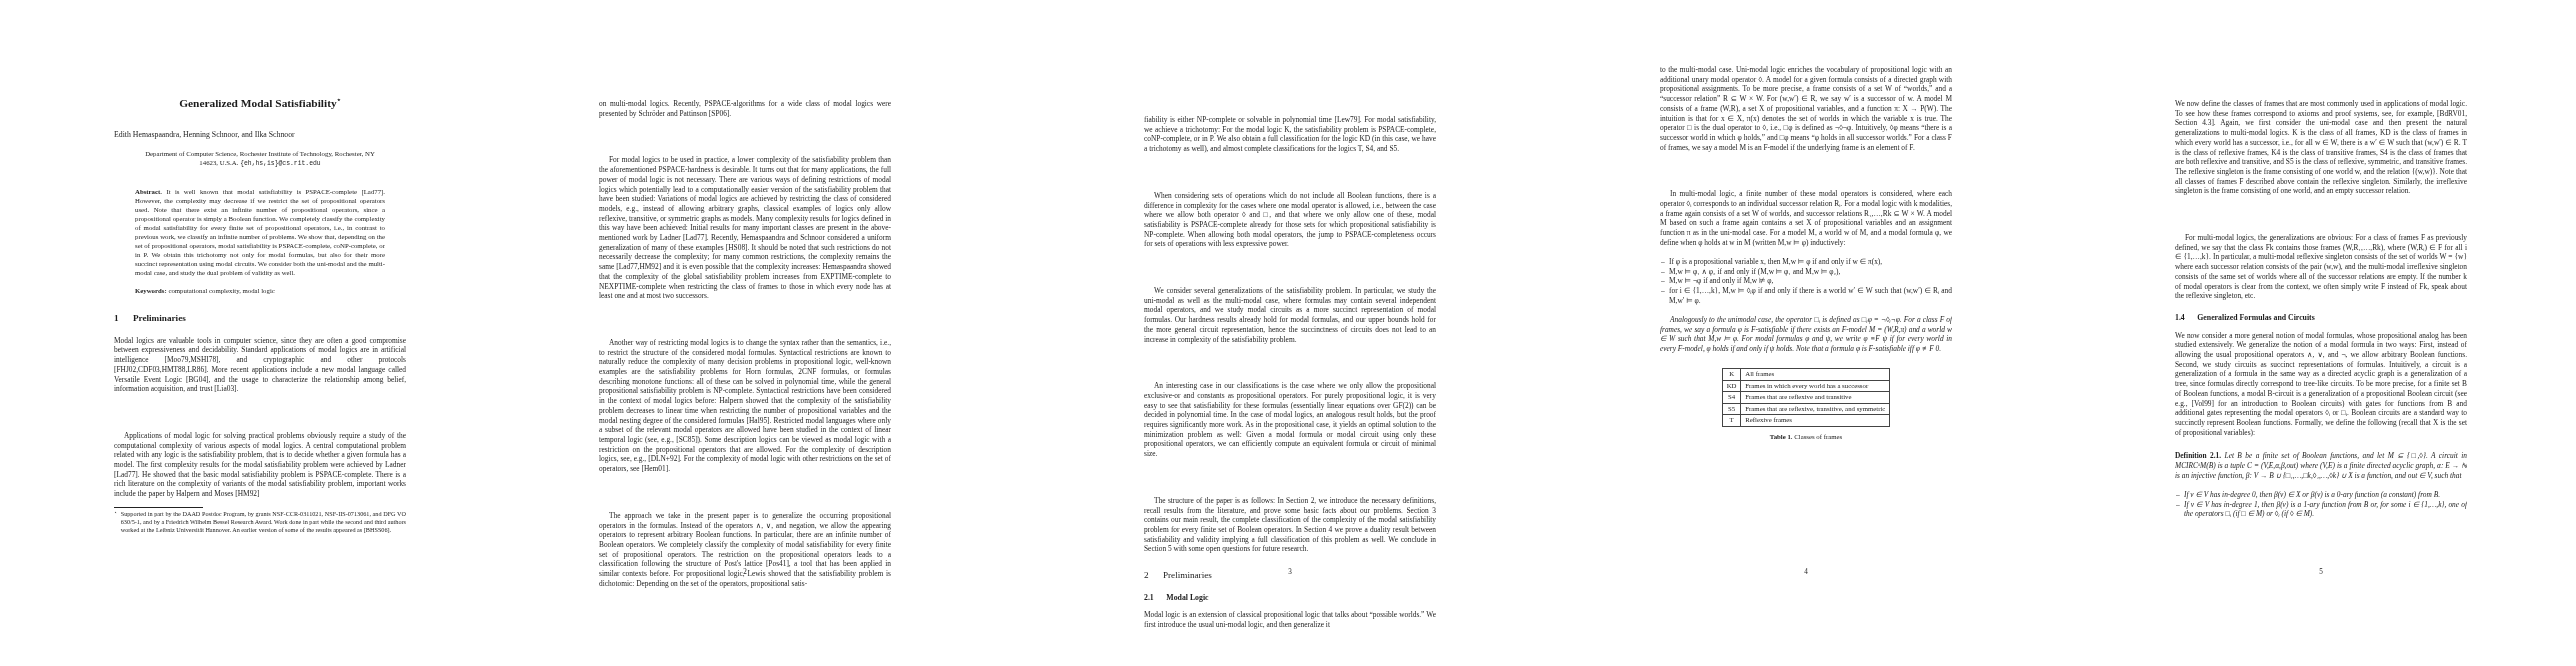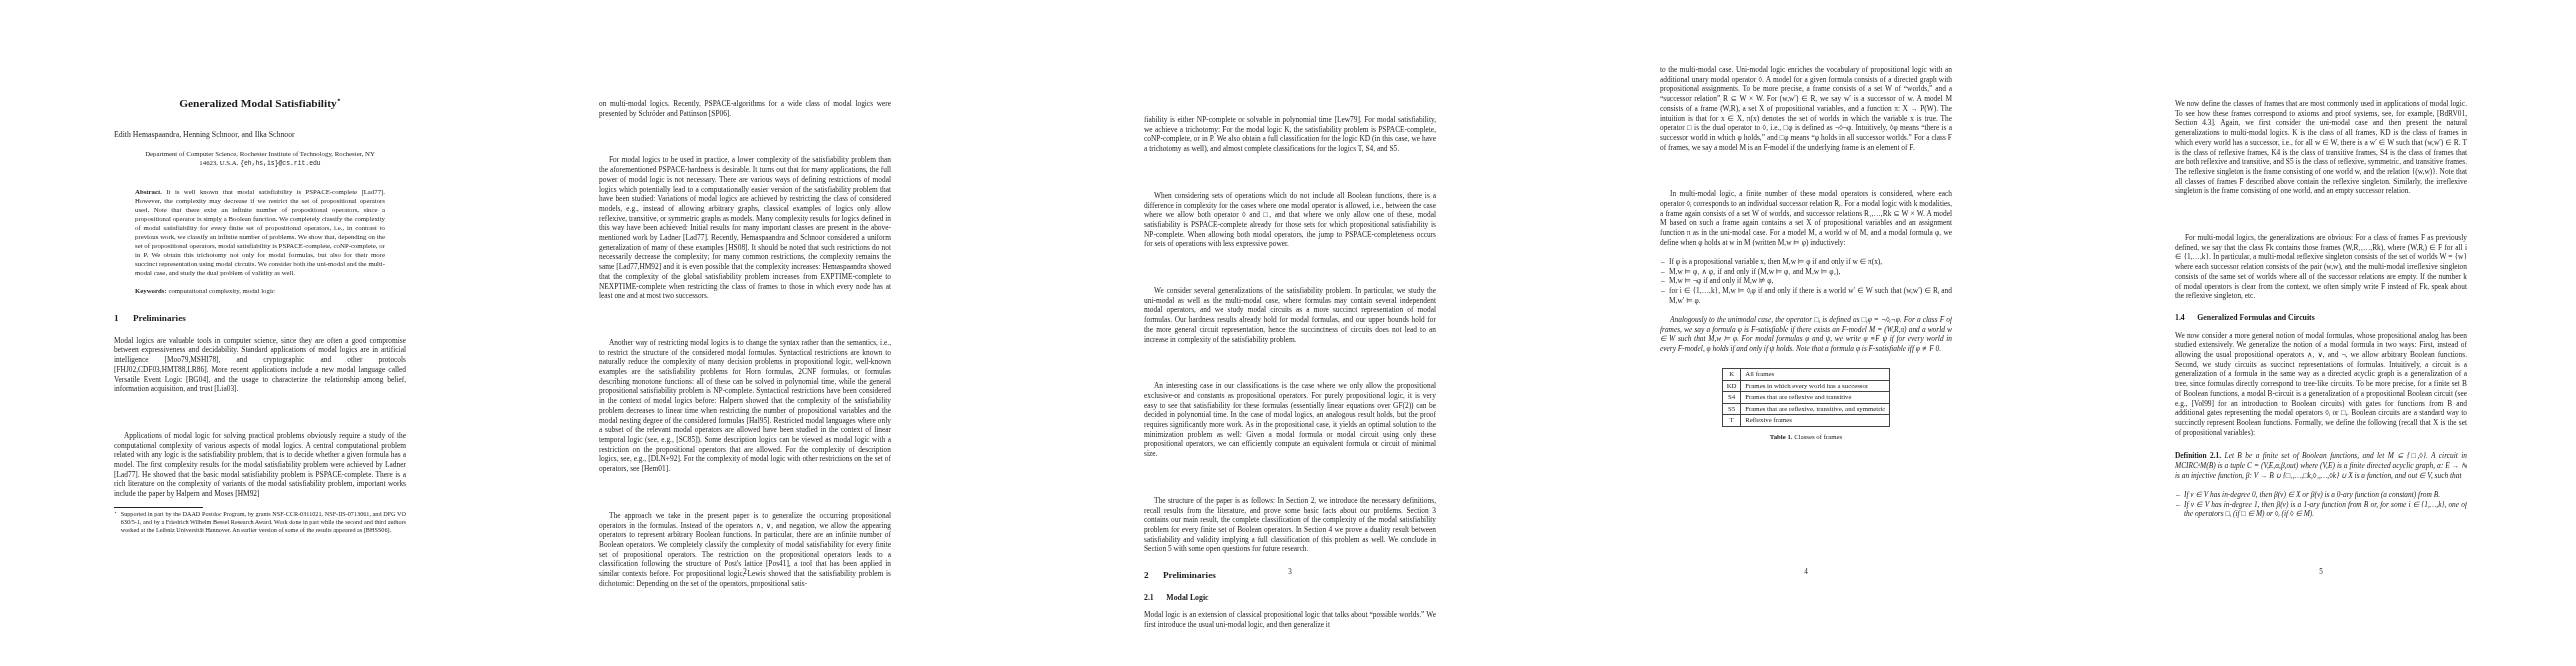--- a/index.html
+++ b/index.html
@@ -14,21 +14,21 @@
   .title{padding-top:93px;text-align:center;font-size:11.4px;font-weight:bold;line-height:13.3px;}
   .star{font-size:6.7px;vertical-align:super;}
   .authors{margin-top:20px;text-align:left;font-size:7.8px;}
   .affil{margin-top:9px;text-align:center;font-size:6.8px;line-height:9px;}
   .mono{font-family:"Liberation Mono",monospace;font-size:6.4px;}
   .abstract{margin:19px 21px 0 21px;font-size:6.8px;line-height:9px;text-align:justify;}
   .kw{margin:9px 21px 0 21px;font-size:6.8px;line-height:9px;text-align:left;}
   .b{font-weight:bold;}
   .it{font-style:italic;}
   .h1{margin-top:19px;margin-bottom:12.2px;font-size:9.2px;font-weight:bold;}
-  .h2{margin-top:16.7px;margin-bottom:11px;font-size:9.2px;font-weight:bold;}
+  .h2{margin-top:16.7px;margin-bottom:11px;font-size:9.2px;font-weight:normal;}
   .h3{margin-top:12.2px;margin-bottom:7.8px;font-size:7.8px;font-weight:bold;}
   .num{display:inline-block;min-width:14.5px;margin-right:4.4px;}
   .num3{display:inline-block;min-width:19px;margin-right:3.3px;}
   .para{margin:0;}
   .ind{text-indent:10px;margin-top:37px;}
   .gap{margin-top:9.4px;font-style:italic;}
   .bullet{position:relative;padding-left:9px;margin:0;}
   .bullet .dash{position:absolute;left:1.1px;}
   .fnrule{margin-top:7.8px;width:89px;border-top:0.6px solid #222;}
   .footnote{position:relative;margin-top:2.8px;padding-left:6.7px;font-size:6.2px;line-height:8px;text-align:justify;}

